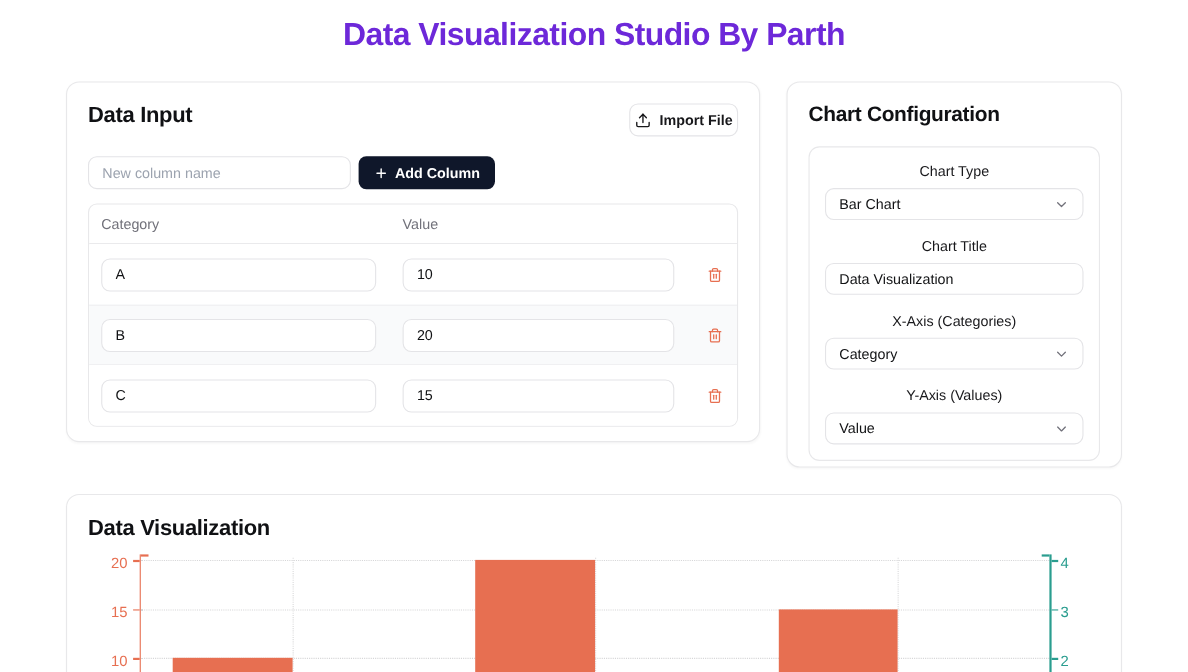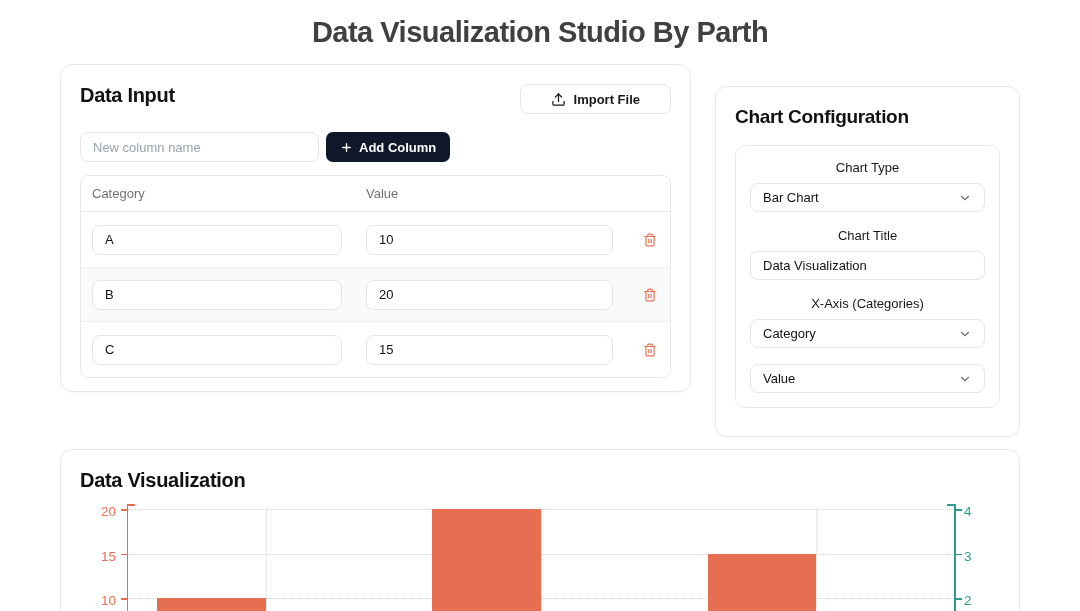--- a/index.html
+++ b/index.html
@@ -1,34 +1,34 @@
 <!DOCTYPE html>
 <html><head>
 <meta charset="utf-8">
 <style>
   * { margin:0; padding:0; box-sizing:border-box; }
   html,body { width:1080px; height:611px; overflow:hidden; background:#ffffff;
               font-family:"Liberation Sans", sans-serif; color:#111214; }
 
   .page-title { text-align:center; margin-top:16px; font-size:29px; font-weight:800;
-                letter-spacing:-0.5px; color:#404040; }
+                letter-spacing:-0.5px; color:#6d28d9; }
 
   .card { position:absolute; background:#fff; border:1px solid #e8e8ea; border-radius:12px;
           box-shadow:0 1px 2px rgba(0,0,0,0.03); }
-  .card-data-input  { left:60px;  top:64px;  width:631px; height:328px; padding:19px; }
-  .card-config      { left:715px; top:86px;  width:305px; height:351px; padding:19px; }
+  .card-data-input  { left:60px;  top:74px;  width:631px; height:328px; padding:19px; }
+  .card-config      { left:715px; top:74px;  width:305px; height:351px; padding:19px; }
   .card-viz         { left:60px;  top:449px; width:960px; height:300px; padding:19px; }
 
   h2 { font-size:20px; font-weight:700; letter-spacing:-0.3px; color:#101114; }
   .card-config h2 { font-size:19px; }
 
   
   .di-header { display:flex; justify-content:space-between; align-items:flex-start; }
   .di-header .btn-group { display:flex; gap:6px; }
-  .btn-outline { display:inline-flex; align-items:center; gap:8px; height:30px; padding:0 30px;
+  .btn-outline { display:inline-flex; align-items:center; gap:8px; height:30px; padding:0 4px;
                  background:#fff; border:1px solid #e4e4e7; border-radius:8px;
                  font-size:13px; font-weight:600; color:#18181b; cursor:pointer;
                  font-family:inherit; }
   .btn-outline svg { width:15px; height:15px; }
 
   
   .di-controls { display:flex; gap:7px; margin-top:18px; }
   .text-input { height:30px; border:1px solid #e4e4e7; border-radius:8px; padding:0 12px;
                 font-size:13px; color:#111214; font-family:inherit; background:#fff; }
   .text-input::placeholder { color:#9ca3af; }
@@ -171,20 +171,21 @@
     <label class="field-label">X-Axis (Categories)</label>
     <div class="select field-control">
       <span>Category</span>
       <span class="chev">
           <svg viewBox="0 0 24 24" fill="none" stroke="currentColor" stroke-width="2" stroke-linecap="round" stroke-linejoin="round">
             <polyline points="6 9 12 15 18 9"></polyline>
           </svg>
         </span>
     </div>
 
+    <label class="field-label">Y-Axis (Values)</label>
     <div class="select field-control last">
       <span>Value</span>
       <span class="chev">
           <svg viewBox="0 0 24 24" fill="none" stroke="currentColor" stroke-width="2" stroke-linecap="round" stroke-linejoin="round">
             <polyline points="6 9 12 15 18 9"></polyline>
           </svg>
         </span>
     </div>
   </div>
 </section>

